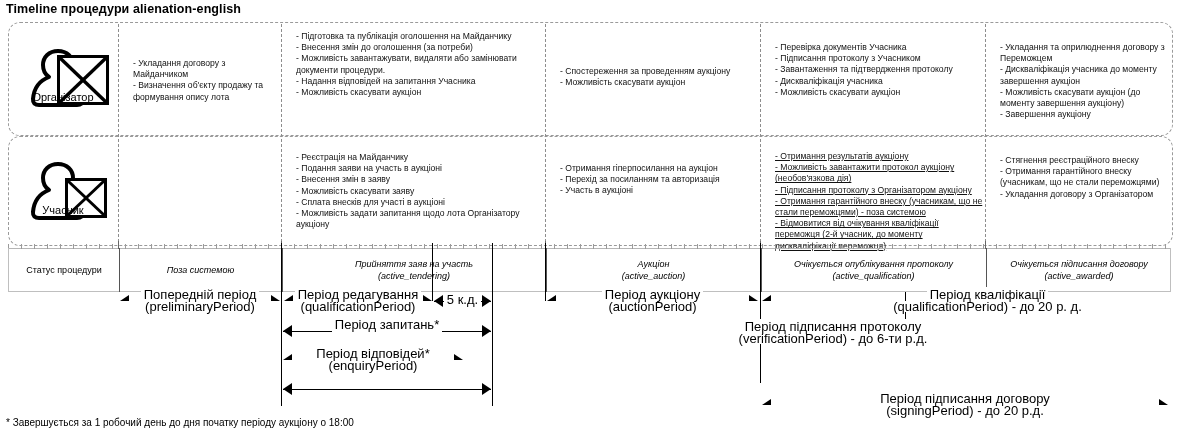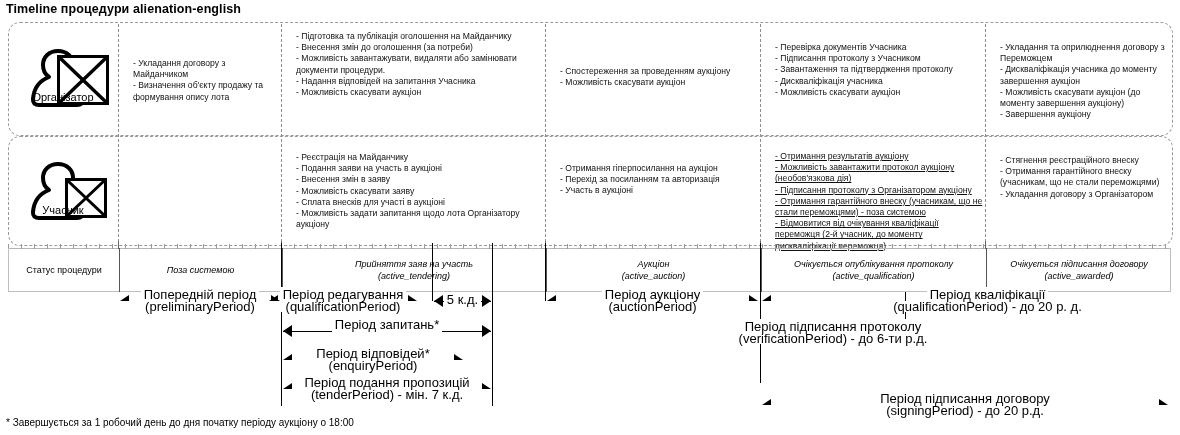--- a/index.html
+++ b/index.html
@@ -322,21 +322,21 @@
 <div class="period" style="left:120px;top:292px;width:160px;">
   <div class="line"></div>
   <div class="ah left"></div>
   <div class="ah right"></div>
   <div class="plabel">
     <span>Попередній період</span>
     <span class="l2">(preliminaryPeriod)</span>
   </div>
 </div>
 
-<div class="period" style="left:269px;top:292px;width:148px;">
+<div class="period" style="left:284px;top:292px;width:148px;">
   <div class="line"></div>
   <div class="ah left"></div>
   <div class="ah right"></div>
   <div class="plabel">
     <span>Період редагування</span>
     <span class="l2">(qualificationPeriod)</span>
   </div>
 </div>
 
 <div class="period" style="left:434px;top:292px;width:57px;">
@@ -364,24 +364,20 @@
   <div class="plabel">
     <span>Період відповідей*</span>
     <span class="l2">(enquiryPeriod)</span>
   </div>
 </div>
 
 <div class="period" style="left:283px;top:380px;width:208px;">
   <div class="line"></div>
   <div class="ah left"></div>
   <div class="ah right"></div>
-  <div class="plabel">
-    <span>Період подання пропозицій</span>
-    <span class="l2">(tenderPeriod) - мін. 7 к.д.</span>
-  </div>
 </div>
 
 <div class="period" style="left:547px;top:292px;width:211px;">
   <div class="line"></div>
   <div class="ah left"></div>
   <div class="ah right"></div>
   <div class="plabel">
     <span>Період аукціону</span>
     <span class="l2">(auctionPeriod)</span>
   </div>

